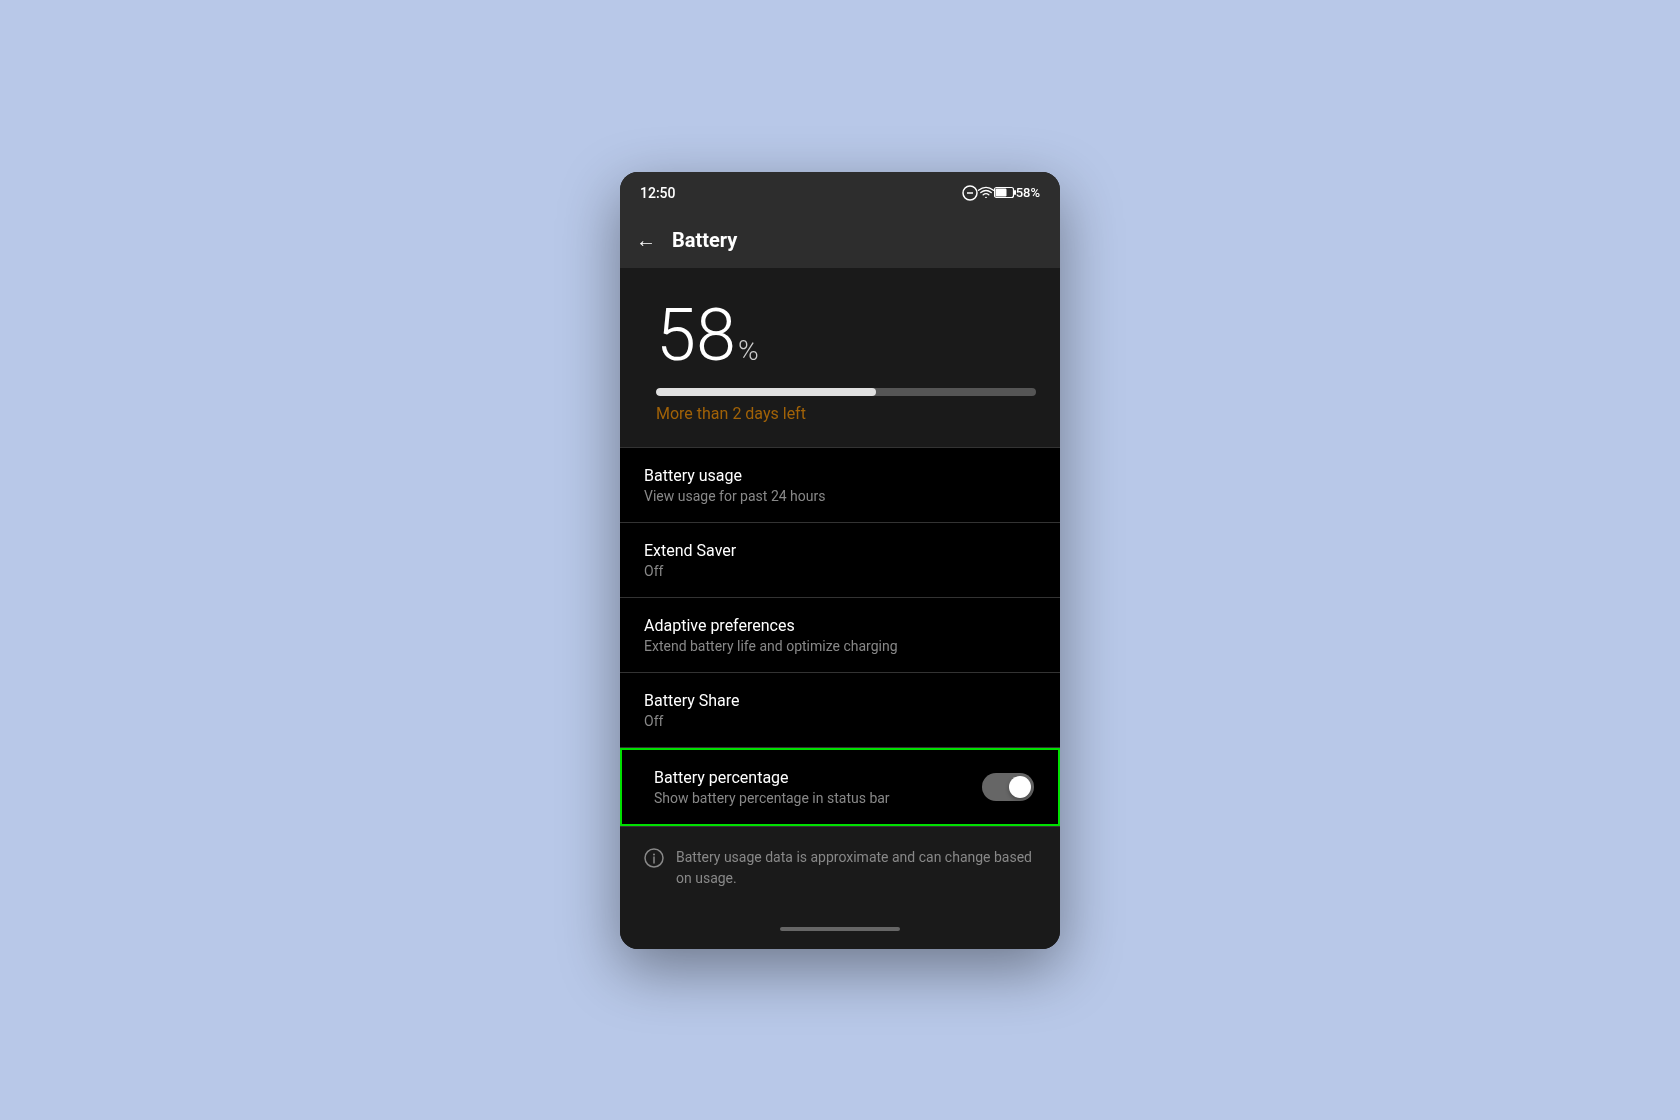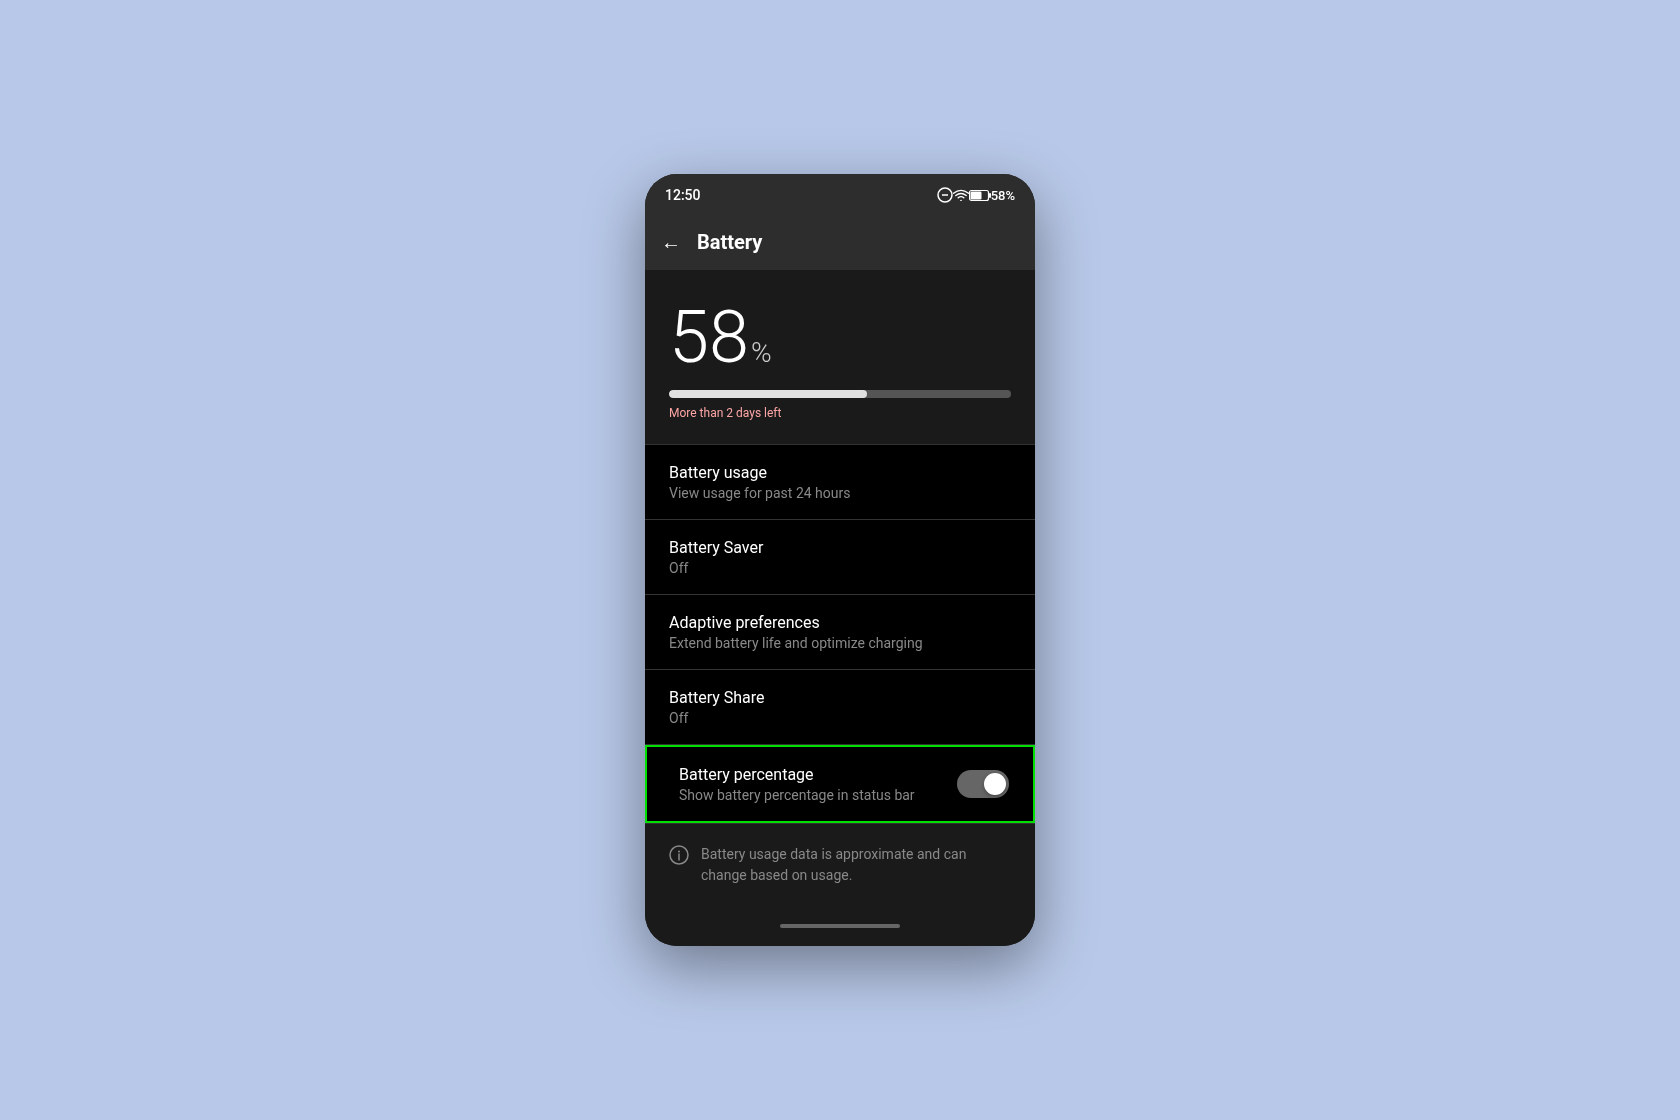--- a/index.html
+++ b/index.html
@@ -8,23 +8,23 @@
       width: 1680px;
       height: 1120px;
       background-color: #b8c8e8;
       display: flex;
       align-items: center;
       justify-content: center;
       font-family: 'Roboto', Arial, sans-serif;
     }
 
     .phone-shell {
-      width: 390px;
+      width: 440px;
       background: #1a1a1a;
-      border-radius: 32px;
+      border-radius: 18px;
       overflow: hidden;
       box-shadow: 0 20px 60px rgba(0,0,0,0.4);
     }
 
     
     .status-bar {
       background: #2d2d2d;
       display: flex;
       justify-content: space-between;
       align-items: center;
@@ -77,20 +77,21 @@
     
     .content {
       background: #1a1a1a;
       padding: 0;
     }
 
     
     .battery-hero {
       padding: 32px 24px 24px;
       background: #1a1a1a;
+      margin-left: 12px;
     }
 
     .battery-percent-display {
       display: flex;
       align-items: baseline;
       gap: 2px;
     }
 
     .battery-number {
       color: #fff;
@@ -113,22 +114,22 @@
       overflow: hidden;
     }
 
     .battery-progress-fill {
       height: 100%;
       background: #e0e0e0;
       border-radius: 4px;
     }
 
     .battery-time-left {
-      color: #fca5a5;
-      font-size: 12px;
+      color: #a16207;
+      font-size: 16px;
       margin-top: 8px;
     }
 
     
     .divider {
       height: 1px;
       background: #333;
       margin: 0;
     }
 
@@ -276,21 +277,21 @@
     <div class="divider"></div>
 
     <div class="list-item">
       <div class="list-item-title">Battery usage</div>
       <div class="list-item-subtitle">View usage for past 24 hours</div>
     </div>
 
     <div class="divider"></div>
 
     <div class="list-item">
-      <div class="list-item-title">Battery Saver</div>
+      <div class="list-item-title">Extend Saver</div>
       <div class="list-item-subtitle">Off</div>
     </div>
 
     <div class="divider"></div>
 
     <div class="list-item">
       <div class="list-item-title">Adaptive preferences</div>
       <div class="list-item-subtitle">Extend battery life and optimize charging</div>
     </div>
 

